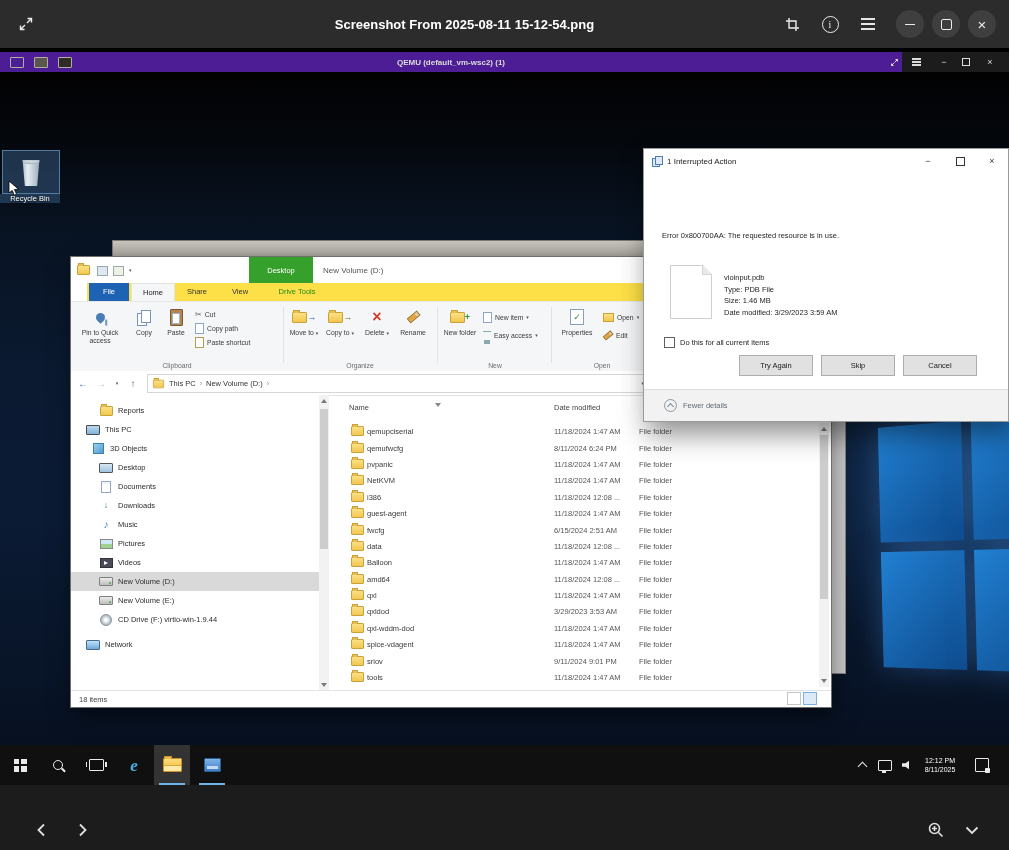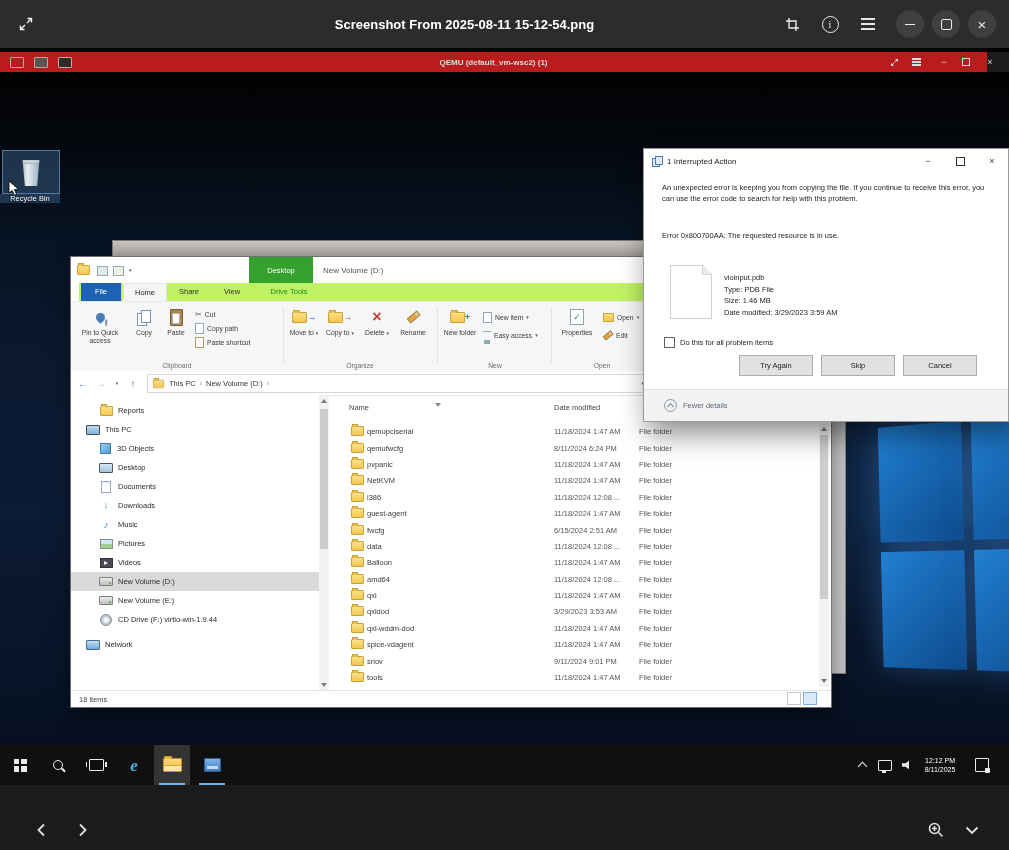--- a/index.html
+++ b/index.html
@@ -11,21 +11,21 @@
   .vh-circle{position:absolute;top:10px;width:28px;height:28px;border-radius:50%;background:#3f3f3f;display:flex;align-items:center;justify-content:center;color:#ececec}
   .glyph-min{display:block;width:10px;border-top:1.6px solid #ececec}
   .glyph-max{display:block;width:9px;height:9px;border:1.6px solid #ececec;border-radius:2px}
   .glyph-x{font-size:15px;line-height:1;color:#ececec}
   .hamb,.hamb::before,.hamb::after{display:block;width:14px;height:1.6px;background:#e6e6e6;content:""}
   .hamb{position:relative}
   .hamb::before{position:absolute;top:-5px}
   .hamb::after{position:absolute;top:5px}
   
   #qemu-strip{position:absolute;left:0;top:48px;width:1009px;height:4px;background:#000}
-  #qemu-titlebar{position:absolute;left:0;top:52px;width:987px;height:20px;background:#b91c1c;border-bottom:1px solid #14120f}
+  #qemu-titlebar{position:absolute;left:0;top:52px;width:902px;height:20px;background:#4c1d95;border-bottom:1px solid #14120f}
   .qt-title{position:absolute;left:200px;right:200px;top:0;height:20px;display:flex;align-items:center;justify-content:center;color:#ddd;font-size:8px;font-weight:bold}
   .qt-ico{position:absolute;top:5px;width:12px;height:9px;border:1px solid #b3aca0;border-radius:1px}
   .qt-ctl{position:absolute;top:0;height:20px;width:20px;display:flex;align-items:center;justify-content:center;color:#ddd;font-size:9px}
   .qt-sq{display:block;width:6px;height:6px;border:1px solid #ddd}
   .hamb-s,.hamb-s::before,.hamb-s::after{display:block;width:9px;height:1.2px;background:#ddd;content:""}
   .hamb-s{position:relative}.hamb-s::before{position:absolute;top:-3px}.hamb-s::after{position:absolute;top:3px}
   
   #vm{position:absolute;left:0;top:72px;width:1009px;height:713px;overflow:hidden;
     background:radial-gradient(300px 330px at 99% 55%,rgba(45,115,190,.40),rgba(45,115,190,0) 70%),
     linear-gradient(180deg,#020203 0%,#04070c 9%,#081322 22%,#0b1a31 42%,#0b1b34 62%,#081427 86%,#050d1c 100%)}
@@ -39,21 +39,21 @@
   
   #cursor{position:absolute;left:8px;top:108px}
   
   .bw-top{position:absolute;left:112px;top:168px;width:534px;height:17px;background:linear-gradient(#c9c5bf,#a8a49d);border:1px solid #7d7a74}
   .bw-right{position:absolute;left:830px;top:190px;width:15px;height:410px;background:linear-gradient(90deg,#e5e5e5,#cfcfcf);border:1px solid #8a8a8a;border-left:none}
   
   #explorer{position:absolute;left:70px;top:184px;width:760px;height:450px;background:#fff;border:1px solid #6f6f6f;box-shadow:3px 8px 20px rgba(0,0,0,.5);font-size:7.5px;color:#333}
   .ex-titlebar{position:absolute;left:0;top:0;right:0;height:26px;background:#fff}
   .manage-tab{position:absolute;left:178px;top:0;width:64px;height:26px;background:#35a02b;color:#fff;font-size:7.5px;display:flex;align-items:center;justify-content:center}
   .ex-wtitle{position:absolute;left:252px;top:0;height:26px;display:flex;align-items:center;color:#555;font-size:8px}
-  .ex-tabs{position:absolute;left:8px;top:26px;right:0;height:18px;background:#bef264}
+  .ex-tabs{position:absolute;left:16px;top:26px;right:0;height:18px;background:#fde047}
   .ex-tab{position:absolute;top:0;height:18px;line-height:18px;text-align:center;font-size:7.5px;color:#333}
   .tab-file{left:2px;width:40px;background:#1e62b4;color:#fff}
   .tab-home{left:44px;width:42px;background:#f5f6f7;border:1px solid #e3e3e3;border-bottom:none;color:#1a1a1a}
   .tab-share{left:88px;width:44px}
   .tab-view{left:134px;width:38px}
   .tab-drive{left:178px;width:64px;color:#1e8a1e}
   .ex-ribbon{position:absolute;left:0;top:44px;right:0;height:70px;background:#f5f6f7;border-top:1px solid #e8e8e8;border-bottom:1px solid #dcdcdc}
   .rb-big{position:absolute;top:3px;height:58px;text-align:center;font-size:6.8px;color:#3a3a3a;line-height:8px}
   .rb-ico{height:24px;display:flex;align-items:center;justify-content:center}
   .rb-sm{position:absolute;height:13px;display:flex;align-items:center;gap:3px;font-size:6.8px;color:#3a3a3a;white-space:nowrap}
@@ -386,21 +386,21 @@
               <span class="ic-folder"></span>
             </span>
             <span class="nav-label">Reports</span>
           </div>
           <div class="nav-row" style="padding-left: 15px;">
             <span class="nicon">
               <span class="ic-pc"></span>
             </span>
             <span class="nav-label">This PC</span>
           </div>
-          <div class="nav-row" style="padding-left: 27px;">
+          <div class="nav-row" style="padding-left: 20px;">
             <span class="nicon">
               <span class="ic-objects"></span>
             </span>
             <span class="nav-label">3D Objects</span>
           </div>
           <div class="nav-row" style="padding-left: 28px;">
             <span class="nicon">
               <span class="ic-desktop"></span>
             </span>
             <span class="nav-label">Desktop</span>
@@ -622,34 +622,33 @@
     <div class="dlg-title">
       <span class="dlg-appico"></span>
       <span>1 Interrupted Action</span>
     </div>
     <div class="dlg-ctl" style="right:64px">−</div>
     <div class="dlg-ctl" style="right:32px">
         <span style="width:7px;height:7px;border:1px solid #333;display:block"></span>
       </div>
     <div class="dlg-ctl" style="right:0">×</div>
 
-    <div class="dlg-msg">An unexpected error is keeping you from copying the file. If you continue to receive this error, you can use the error code to search for help with this problem.</div>
     <div class="dlg-err">Error 0x800700AA: The requested resource is in use.</div>
 
     <div class="dlg-fico"></div>
     <div class="dlg-fdet">
       <div>vioinput.pdb</div>
       <div>Type: PDB File</div>
       <div>Size: 1.46 MB</div>
       <div>Date modified: 3/29/2023 3:59 AM</div>
     </div>
 
     <div class="dlg-chk">
       <span class="chkbox"></span>
-      <span>Do this for all problem items</span>
+      <span>Do this for all current items</span>
     </div>
 
     <div class="dlg-btn" style="left:95px">Try Again</div>
     <div class="dlg-btn" style="left:177px">Skip</div>
     <div class="dlg-btn" style="left:259px">Cancel</div>
 
     <div class="dlg-foot">
       <span class="chev-circle"></span>
       <span>Fewer details</span>
     </div>

